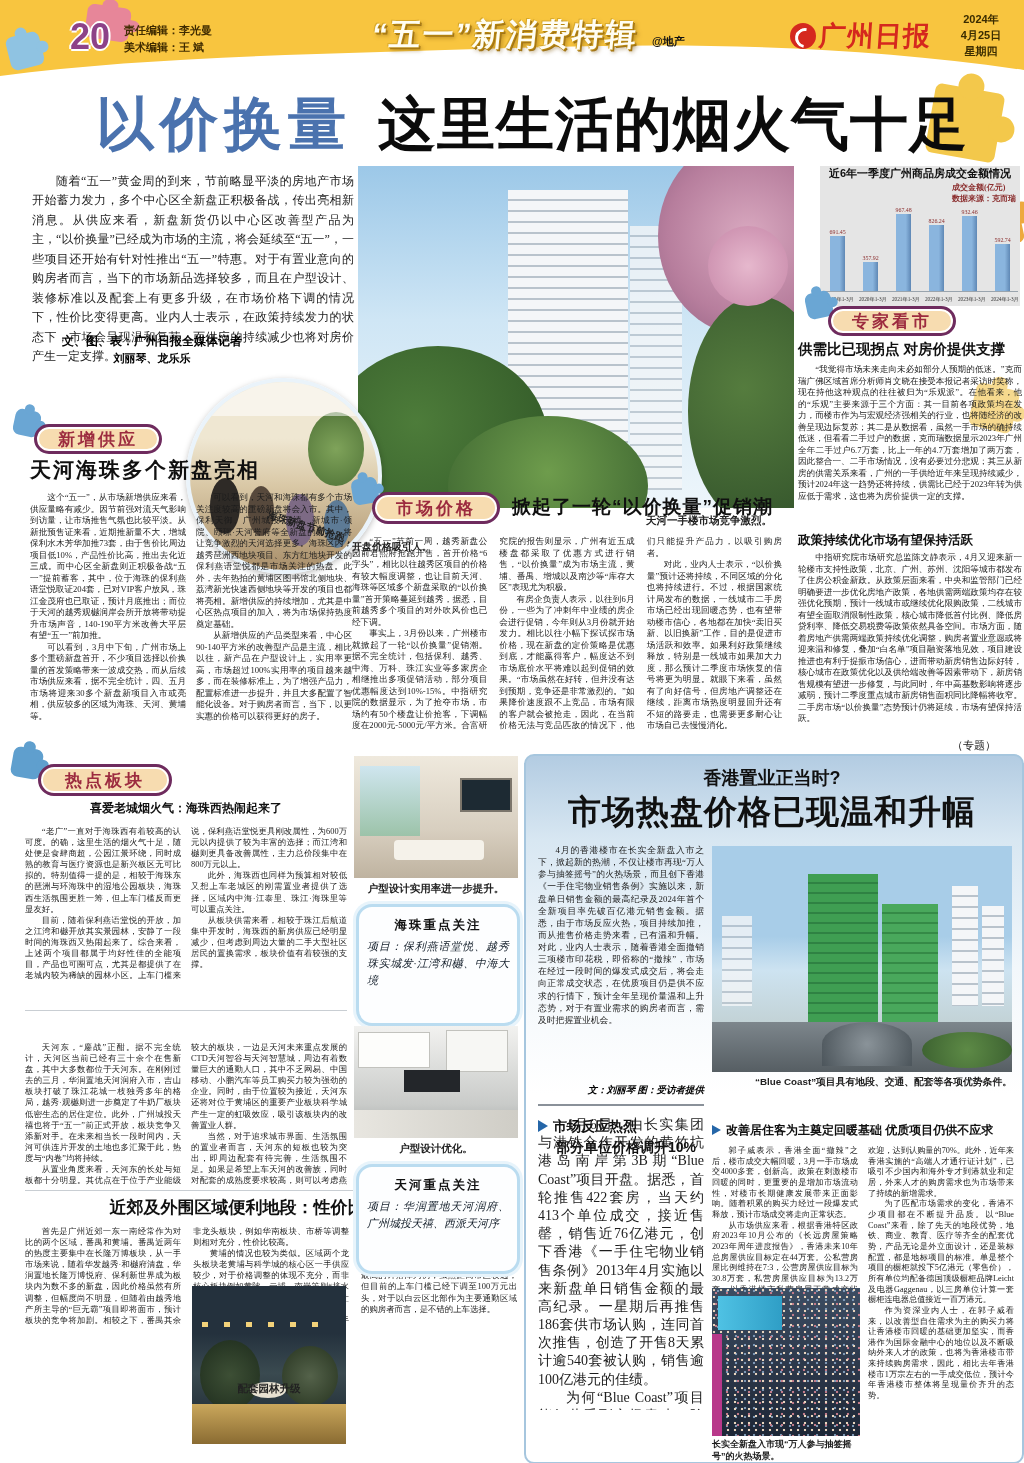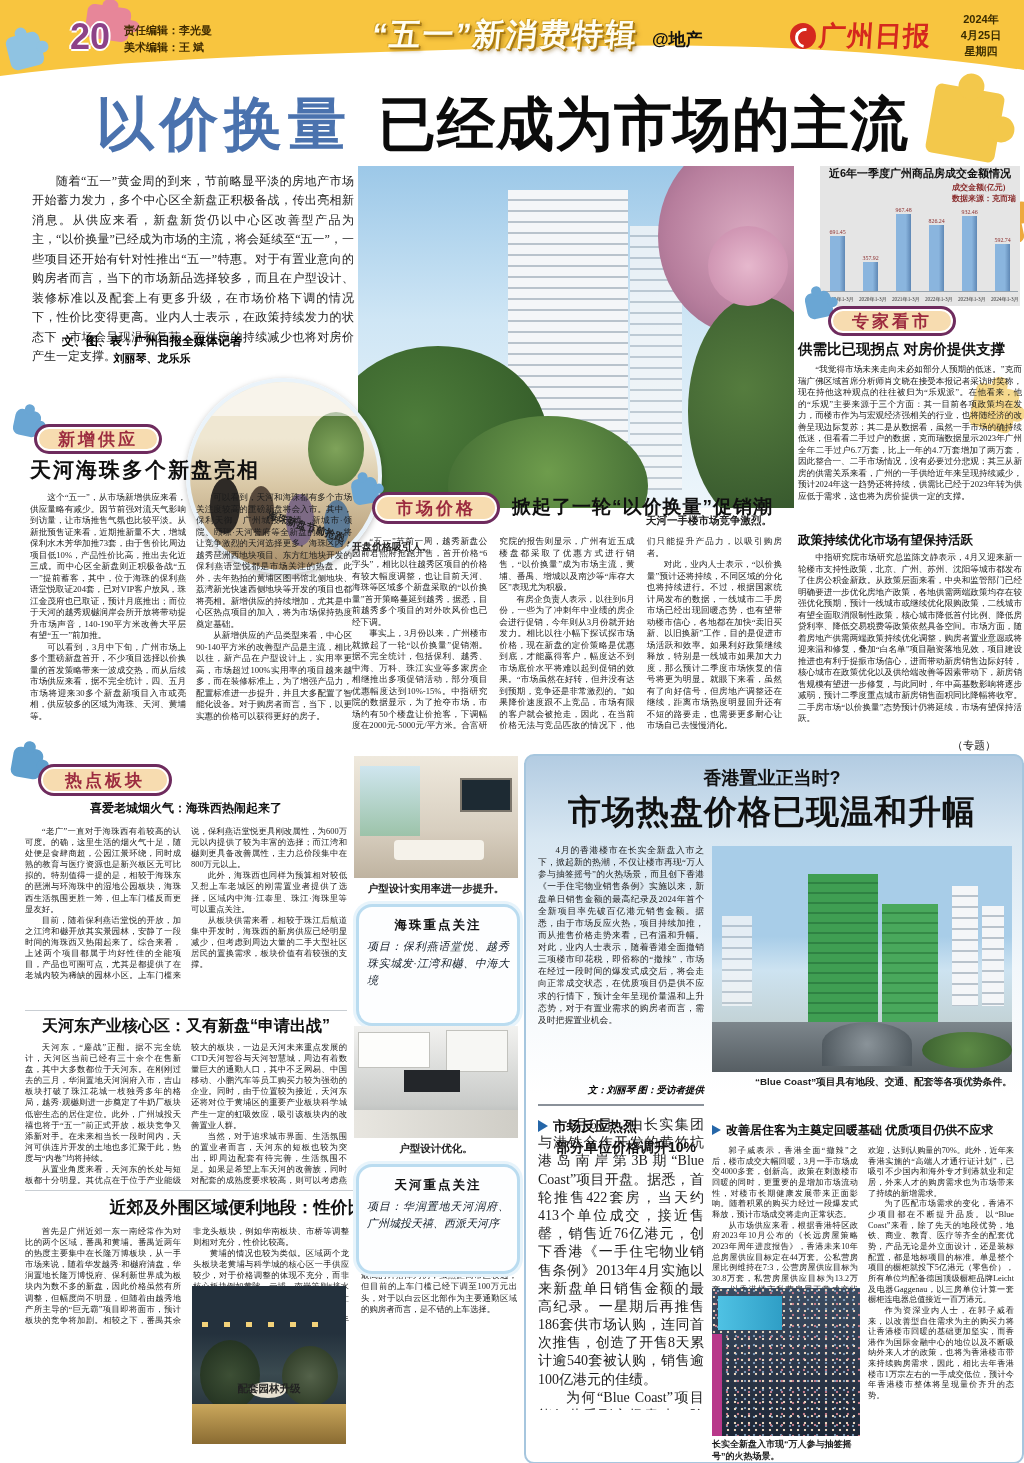--- a/index.html
+++ b/index.html
@@ -14,21 +14,21 @@
   .cols3{column-count:3;column-gap:12px;}
   .clip{overflow:hidden;}
   
   .banner-svg{position:absolute;left:0;top:0;}
   .pagenum{font-family:"Liberation Sans",sans-serif;font-weight:bold;font-size:36px;color:#8d4288;
            text-shadow:-2px 0 #fff,2px 0 #fff,0 -2px #fff,0 2px #fff;}
   .editors{font-size:11px;line-height:1.5;font-weight:bold;color:#402c00;font-family:"Liberation Sans",sans-serif;}
   .special{font-family:"Liberation Sans",sans-serif;font-weight:bold;font-size:31px;color:#fffdf2;
            transform:skewX(-6deg);letter-spacing:2px;
            text-shadow:1px 1px 0 #b8860b,2px 2px 0 #a0741a,-1px -1px 0 #d8a92c,3px 3px 4px rgba(120,80,0,.55);}
-  .attag{font-family:"Liberation Sans",sans-serif;font-weight:bold;font-size:17px;color:#111;}
+  .attag{font-family:"Liberation Sans",sans-serif;font-weight:bold;font-size:11px;color:#111;}
   .masthead{font-family:"Liberation Serif",serif;font-weight:bold;font-size:27px;color:#d5281e;
             letter-spacing:1px;transform:skewX(-4deg);}
   .mlogo{display:inline-block;width:26px;height:26px;border-radius:50%;background:#d5281e;position:relative;vertical-align:-4px;margin-right:3px;}
   .mlogo::after{content:"";position:absolute;left:5px;top:5px;width:14px;height:14px;border-radius:50%;
                 border:3px solid #fff;border-color:#fff transparent transparent #fff;transform:rotate(-35deg);}
   .dateblk{font-size:11px;line-height:1.45;color:#3a2c00;font-family:"Liberation Sans",sans-serif;font-weight:bold;text-align:center;}
   
   .head-accent{font-weight:900;font-size:58px;letter-spacing:6px;color:#4a72ae;font-family:"Liberation Serif",serif;}
   .head-main{font-weight:900;font-size:58px;letter-spacing:1px;color:#0b0b0b;font-family:"Liberation Serif",serif;}
   
@@ -97,21 +97,21 @@
     <div>2024年</div>
     <div>4月25日</div>
     <div>星期四</div>
   </div>
 
   <div class="pz" style="left:930px;top:88px;width:70px;height:70px;background:#f3c84b;transform:rotate(10deg);"></div>
   <div class="pz" style="left:962px;top:190px;width:58px;height:58px;background:#eda93e;transform:rotate(-12deg);"></div>
   <div class="pz" style="left:972px;top:386px;width:44px;height:44px;background:#f6d98e;transform:rotate(14deg);"></div>
   <div class="abs" style="left:96px;top:86px;white-space:nowrap;">
     <span class="head-accent">以价换量</span>
-    <span class="head-main" style="margin-left:22px;">已经成为市场的主流</span>
+    <span class="head-main" style="margin-left:22px;">这里生活的烟火气十足</span>
   </div>
 
   <div class="abs jt" style="left:32px;top:172px;width:322px;height:156px;font-size:12px;line-height:1.62;">
     <p>随着“五一”黄金周的到来，节前略显平淡的房地产市场开始蓄力发力，多个中心区全新盘正积极备战，传出亮相新消息。从供应来看，新盘新货仍以中心区改善型产品为主，“以价换量”已经成为市场的主流，将会延续至“五一”，一些项目还开始有针对性推出“五一”特惠。对于有置业意向的购房者而言，当下的市场新品选择较多，而且在户型设计、装修标准以及配套上有更多升级，在市场价格下调的情况下，性价比变得更高。业内人士表示，在政策持续发力的状态下，市场会呈现温和复苏，而供应的持续减少也将对房价产生一定支撑。</p>
   </div>
   <div class="abs b serif" style="left:32px;top:332px;width:240px;text-align:center;font-size:12px;line-height:1.5;">
     <div>文、图、表：广州日报全媒体记者</div>
     <div style="font-size:11px;">刘丽琴、龙乐乐</div>
   </div>
 
@@ -214,21 +214,20 @@
   <div class="pz" style="left:12px;top:748px;width:30px;height:30px;background:#5f9fce;transform:rotate(10deg);"></div>
   <div class="abs badge" style="left:38px;top:764px;width:128px;height:26px;">热点板块</div>
   <div class="abs h-sec" style="left:25px;top:800px;width:322px;text-align:center;font-size:12px;">喜爱老城烟火气：海珠西热闹起来了</div>
   <div class="abs jt cols2 clip" style="left:25px;top:826px;width:322px;height:182px;font-size:8.4px;line-height:1.32;">
     <p>“老广”一直对于海珠西有着较高的认可度。的确，这里生活的烟火气十足，随处便是食肆商超，公园江景环绕，同时成熟的教育与医疗资源也是新兴板区无可比拟的。特别值得一提的是，相较于海珠东的琶洲与环海珠中的湿地公园板块，海珠西生活氛围更胜一筹，但上车门槛反而更显友好。</p>
       <p>目前，随着保利燕语堂悦的开放，加之江湾和樾开放其实景园林，安静了一段时间的海珠西又热闹起来了。综合来看，上述两个项目都属于均好性佳的全能项目，产品也可圈可点，尤其是都提供了在老城内较为稀缺的园林小区。上车门槛来说，保利燕语堂悦更具刚改属性，为600万元以内提供了较为丰富的选择；而江湾和樾则更具备改善属性，主力总价段集中在800万元以上。</p>
       <p>此外，海珠西也同样为预算相对较低又想上车老城区的刚需置业者提供了选择，区域内中海·江泰里、珠江·海珠里等可以重点关注。</p>
       <p>从板块供需来看，相较于珠江后航道集中开发时，海珠西的新房供应已经明显减少，但考虑到周边大量的二手大型社区居民的置换需求，板块价值有着较强的支撑。</p>
   </div>
   <div class="sep" style="left:25px;top:1010px;width:322px;"></div>
-  <div class="abs h-sec" style="left:25px;top:1016px;width:322px;text-align:center;font-size:16px;">天河东产业核心区：又有新盘“申请出战”</div>
   <div class="abs jt cols2 clip" style="left:25px;top:1042px;width:322px;height:146px;font-size:8.4px;line-height:1.32;">
     <p>天河东，“鏖战”正酣。据不完全统计，天河区当前已经有三十余个在售新盘，其中大多数都位于天河东。在刚刚过去的三月，华润置地天河润府入市，吉山板块打破了珠江花城一枝独秀多年的格局，越秀·观樾则进一步奠定了牛奶厂板块低密生态的居住定位。此外，广州城投天禧也将于“五一”前正式开放，板块竞争又添新对手。在未来相当长一段时间内，天河可供连片开发的土地也多汇聚于此，热度与“内卷”均将持续。</p>
       <p>从置业角度来看，天河东的长处与短板都十分明显。其优点在于位于产业能级较大的板块，一边是天河未来重点发展的CTD天河智谷与天河智慧城，周边有着数量巨大的通勤人口，其中不乏网易、中国移动、小鹏汽车等员工购买力较为强劲的企业。同时，由于位置较为接近，天河东还将对位于黄埔区的重要产业板块科学城产生一定的虹吸效应，吸引该板块内的改善置业人群。</p>
       <p>当然，对于追求城市界面、生活氛围的置业者而言，天河东的短板也较为突出，即周边配套有待完善，生活氛围不足。如果是希望上车天河的改善族，同时对配套的成熟度要求较高，则可以考虑燕塘板块，目前在售越秀·天河·和樾府、西派天河序等项目也有着较高的热度。</p>
   </div>
   <div class="sep" style="left:25px;top:1190px;width:492px;"></div>
   <div class="abs h-sec" style="left:25px;top:1196px;width:492px;text-align:center;font-size:17px;">近郊及外围区域便利地段：性价比开始凸显</div>
   <div class="abs jt cols3 clip" style="left:25px;top:1226px;width:492px;height:232px;font-size:8.4px;line-height:1.32;">
     <p>首先是广州近郊一东一南经常作为对比的两个区域，番禺和黄埔。番禺近两年的热度主要集中在长隆万博板块，从一手市场来说，随着华发越秀·和樾府清盘，华润置地长隆万博悦府、保利新世界成为板块内为数不多的新盘，因此价格虽然有所调整，但幅度尚不明显，但随着由越秀地产所主导的“巨无霸”项目即将面市，预计板块的竞争将加剧。相较之下，番禺其余非龙头板块，例如华南板块、市桥等调整则相对充分，性价比较高。</p>
       <p>黄埔的情况也较为类似。区域两个龙头板块老黄埔与科学城的核心区一手供应较少，对于价格调整的体现不充分，而非核心板块例如黄陂、云埔、南岗等则“挤水分”更为明显，例如位于科学城板块的大壮名城，目前的价格仍然是稳稳“冲5望6”，但在距离仅两个地铁站的黄陂，目前一手供应较为充分，保利·翔龙天汇、捷业天成等项目各有亮点，价格则基本是“4”字头。</p>

